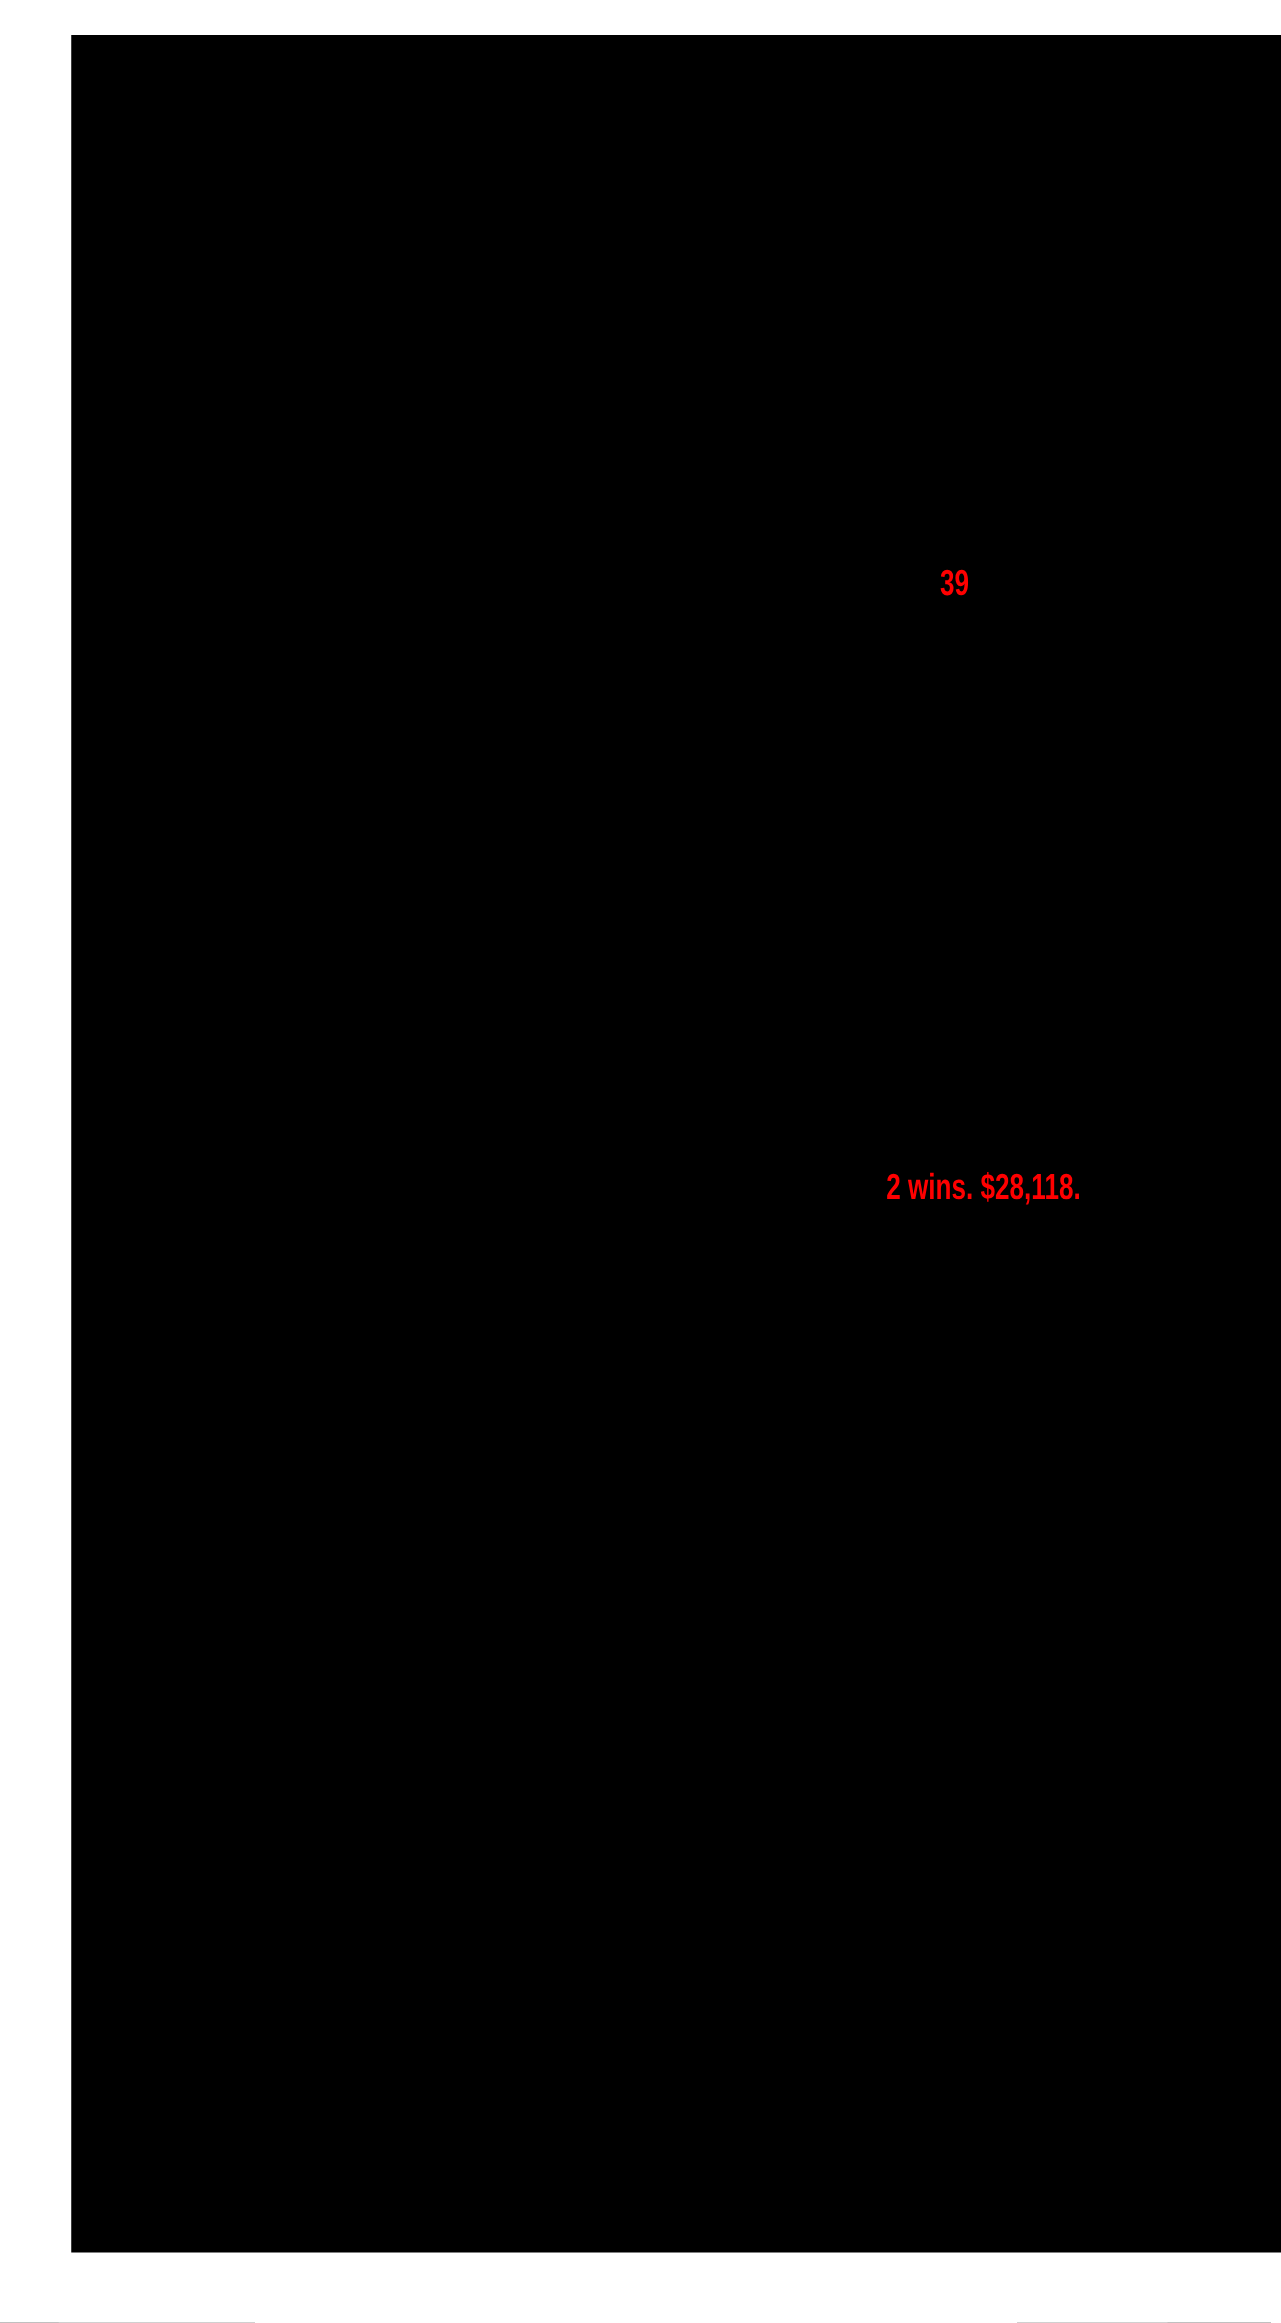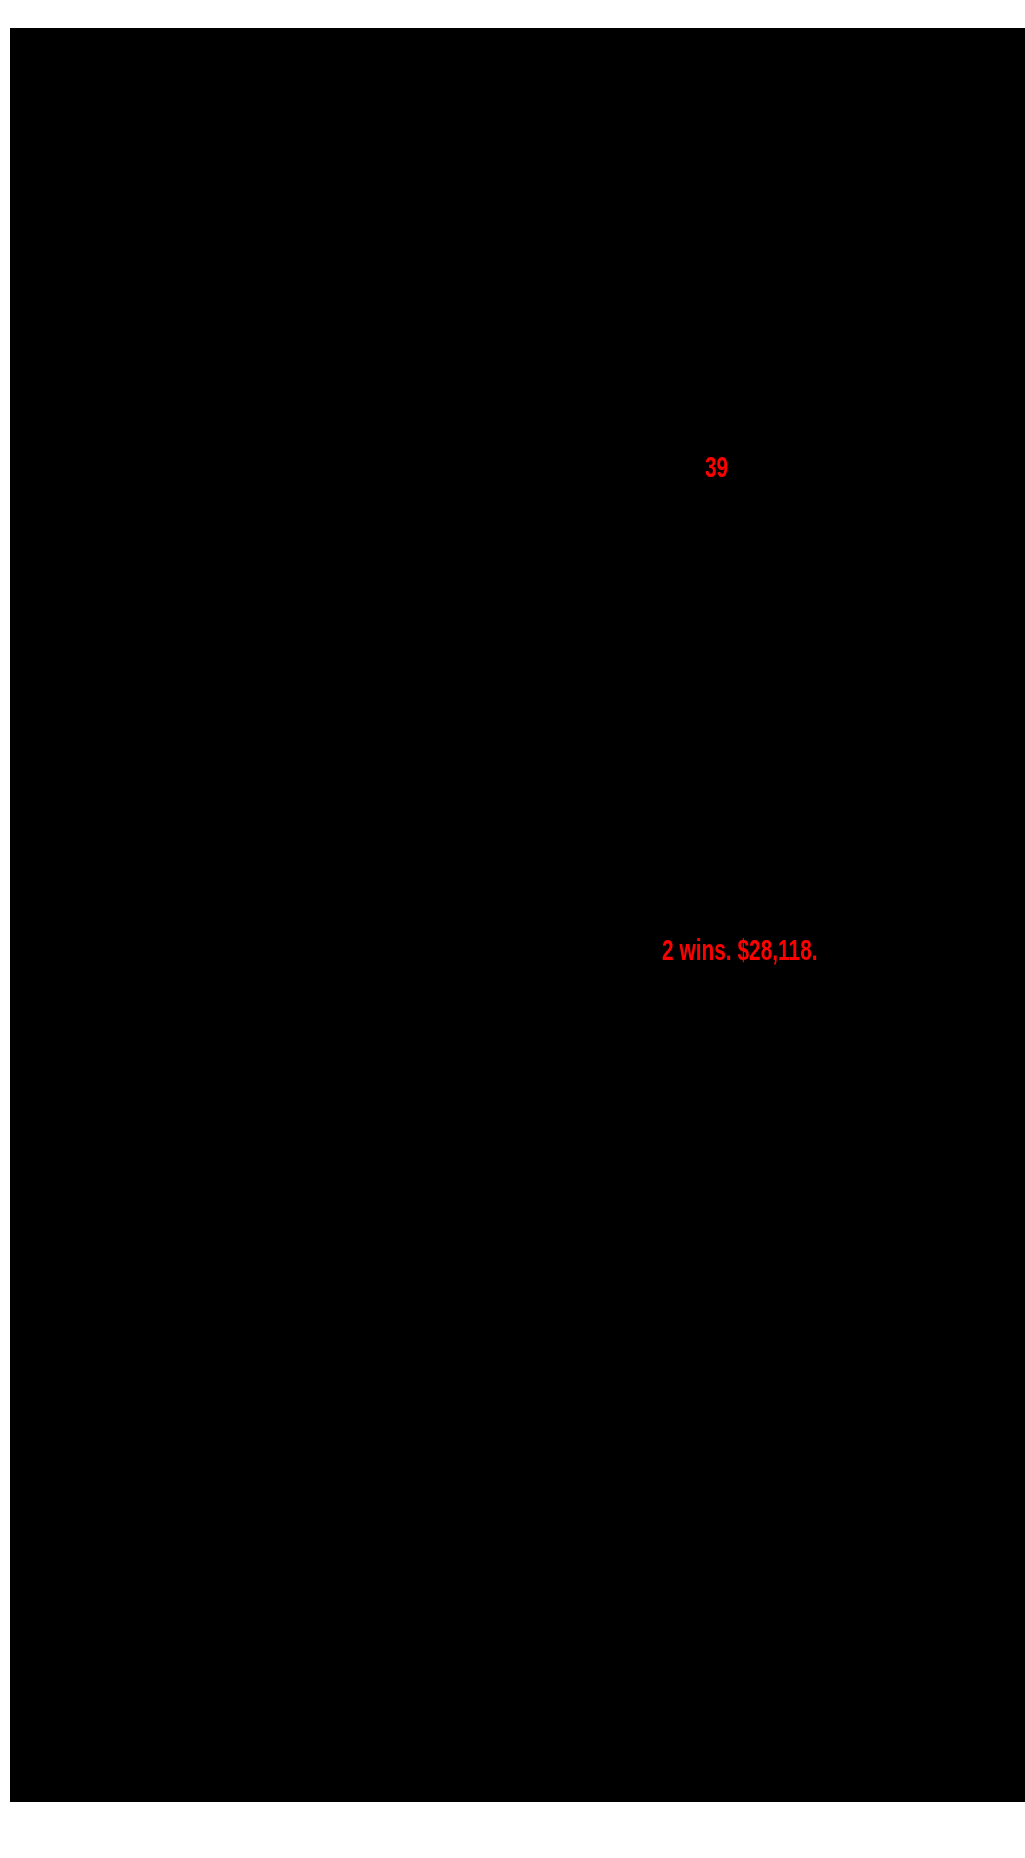--- a/index.html
+++ b/index.html
@@ -9,20 +9,21 @@
     width: 1025px;
     height: 1858px;
     overflow: hidden;
     font-family: "Liberation Sans", sans-serif;
   }
   .canvas {
     position: relative;
     width: 887px;
     height: 1858px;
     background: #ffffff;
+    margin-left: 47px;
   }
   .document-page {
     position: absolute;
     left: 10px;
     top: 28px;
     width: 1015px;   
     height: 1774px;  
     background: #000000;
   }
   .red-annot {

